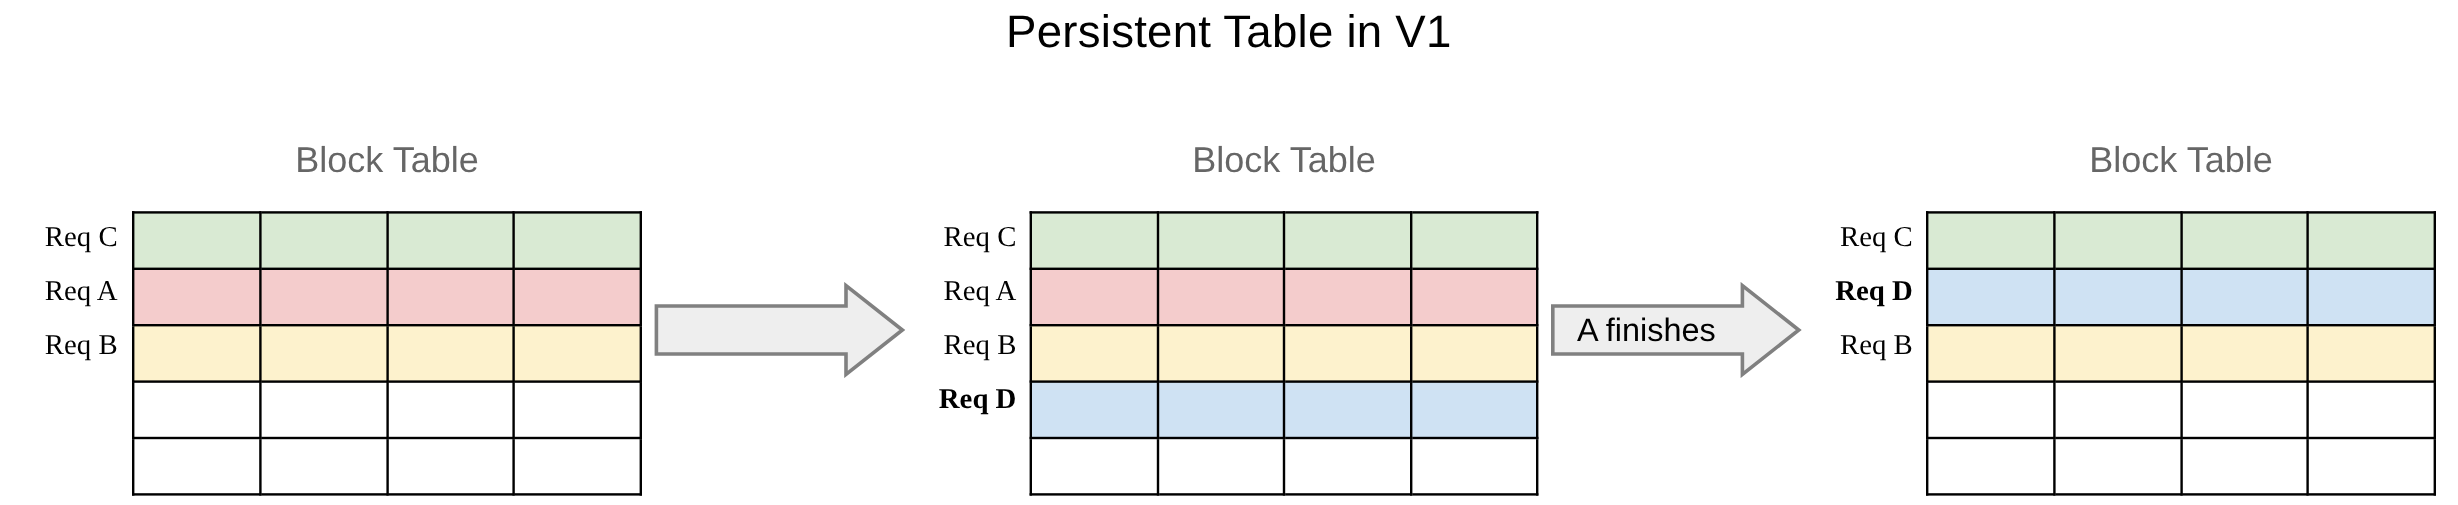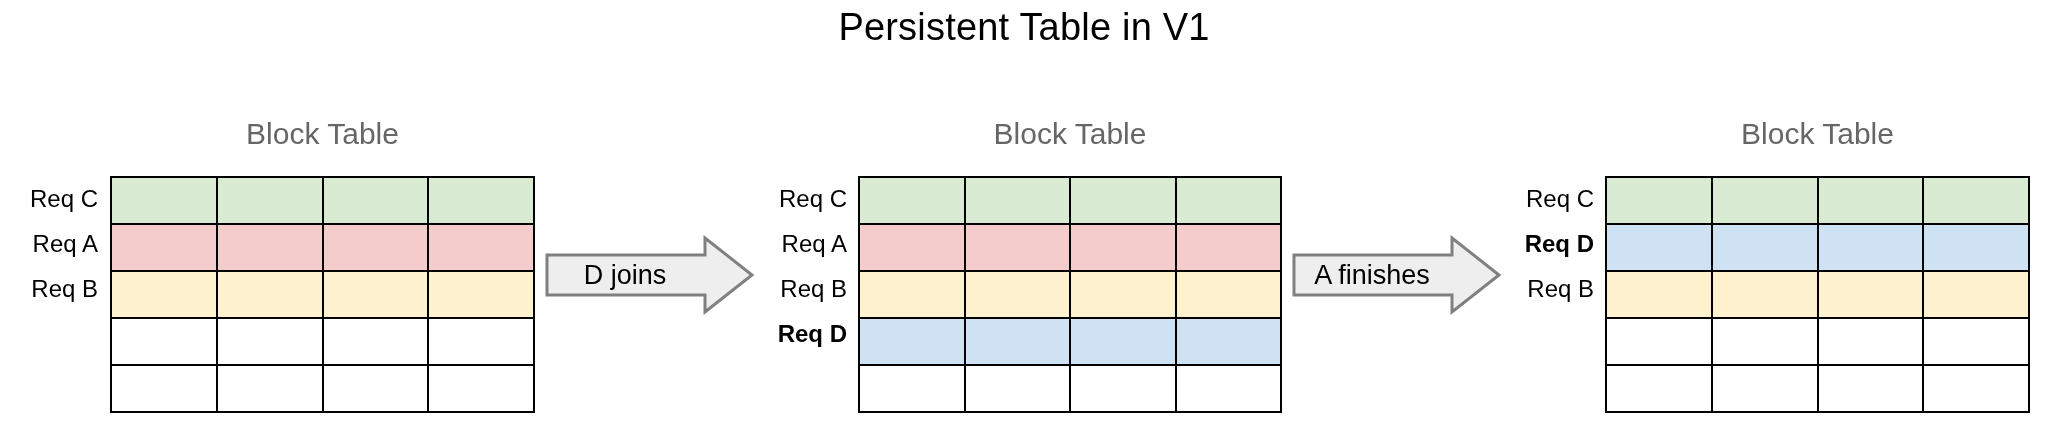--- a/index.html
+++ b/index.html
@@ -39,20 +39,21 @@
     width: 100%;
     text-align: center;
     font-size: 30px;
     color: #666666;
     white-space: nowrap;
   }
 
   .row-labels {
     position: absolute;
     top: 176px;
+    font-family: Liberation Serif, serif;
   }
   .row-label {
     height: 45px;
     line-height: 45px;
     font-size: 24px;
     color: #000000;
     text-align: right;
     white-space: nowrap;
   }
   .row-label.bold { font-weight: bold; }
@@ -159,21 +160,20 @@
           <td style="background: rgb(255, 255, 255);"></td>
         </tr>
     </tbody>
   </table>
 </div>
 
 <div class="arrow" id="arrow-1">
   <svg width="210" height="80" viewBox="0 0 210 80">
     <polygon points="2,20 160,20 160,3 207,40 160,77 160,60 2,60" fill="#eeeeee" stroke="#808080" stroke-width="3" stroke-linejoin="miter"></polygon>
   </svg>
-  <div class="arrow-label">D joins</div>
 </div>
 
 <div class="panel" id="panel-2">
   <div class="panel-heading">Block Table</div>
   <div class="row-labels">
     <div class="row-label">Req C</div>
     <div class="row-label">Req A</div>
     <div class="row-label">Req B</div>
     <div class="row-label bold">Req D</div>
     <div class="row-label empty"></div>

